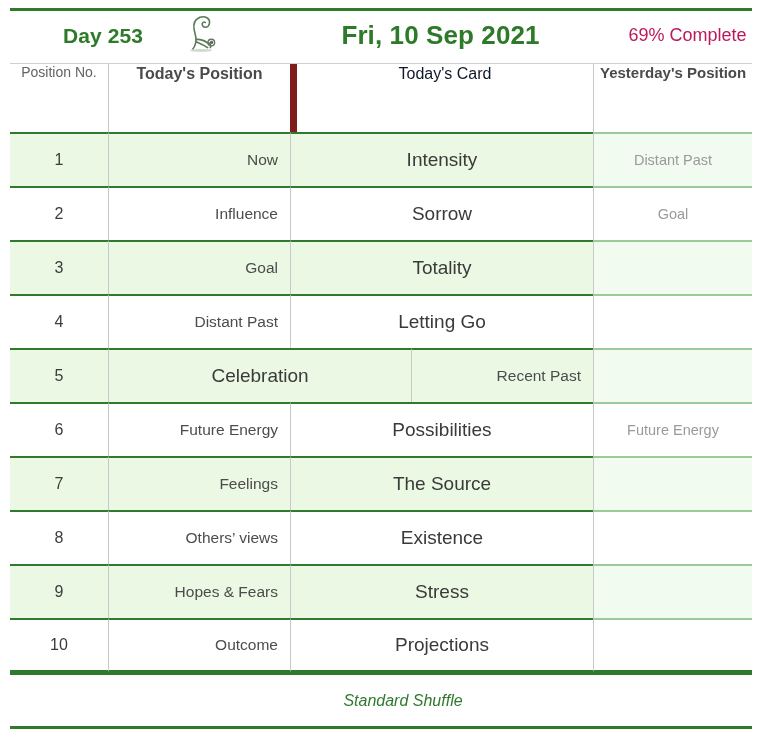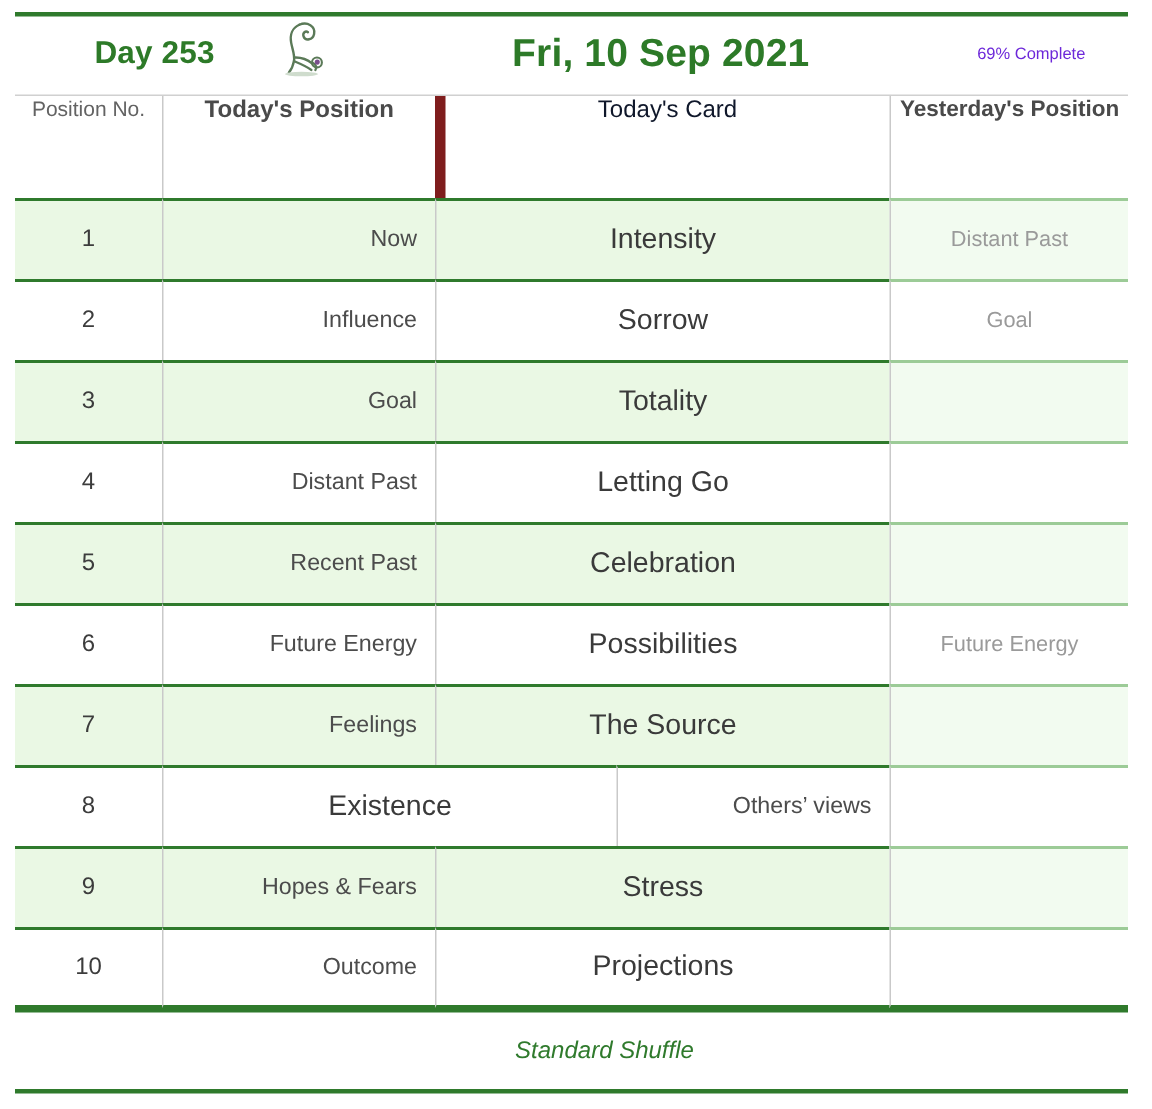--- a/index.html
+++ b/index.html
@@ -57,22 +57,22 @@
     color: #2d7a28;
     font-weight: bold;
     font-size: 22px;
     letter-spacing: 0.1px;
     white-space: nowrap;
   }
   .day-text  { font-size: 21px; transform: translateX(38px); }
   .date-text { font-size: 26px; transform: translateX(-12px); }
 
   .progress-text {
-    color: #6d28d9;
-    font-size: 11px;
+    color: #be185d;
+    font-size: 18px;
     white-space: nowrap;
     transform: translateX(-4px);
   }
 
   .logo-mark {
     transform: translateX(-8px);
     display: block;
   }
 
   
@@ -256,43 +256,43 @@
 
     <div class="row">
       <div class="cell c-num">4</div>
       <div class="cell c-pos">Distant Past</div>
       <div class="cell c-card">Letting Go</div>
       <div class="cell c-yest"></div>
     </div>
 
     <div class="row alt">
       <div class="cell c-num">5</div>
+      <div class="cell c-card">Celebration</div>
       <div class="cell c-pos">Recent Past</div>
-      <div class="cell c-card">Celebration</div>
       <div class="cell c-yest"></div>
     </div>
 
     <div class="row">
       <div class="cell c-num">6</div>
       <div class="cell c-pos">Future Energy</div>
       <div class="cell c-card">Possibilities</div>
       <div class="cell c-yest">Future Energy</div>
     </div>
 
     <div class="row alt">
       <div class="cell c-num">7</div>
       <div class="cell c-pos">Feelings</div>
       <div class="cell c-card">The Source</div>
       <div class="cell c-yest"></div>
     </div>
 
     <div class="row">
       <div class="cell c-num">8</div>
+      <div class="cell c-pos">Others’ views</div>
       <div class="cell c-card">Existence</div>
-      <div class="cell c-pos">Others’ views</div>
       <div class="cell c-yest"></div>
     </div>
 
     <div class="row alt">
       <div class="cell c-num">9</div>
       <div class="cell c-pos">Hopes &amp; Fears</div>
       <div class="cell c-card">Stress</div>
       <div class="cell c-yest"></div>
     </div>
 

